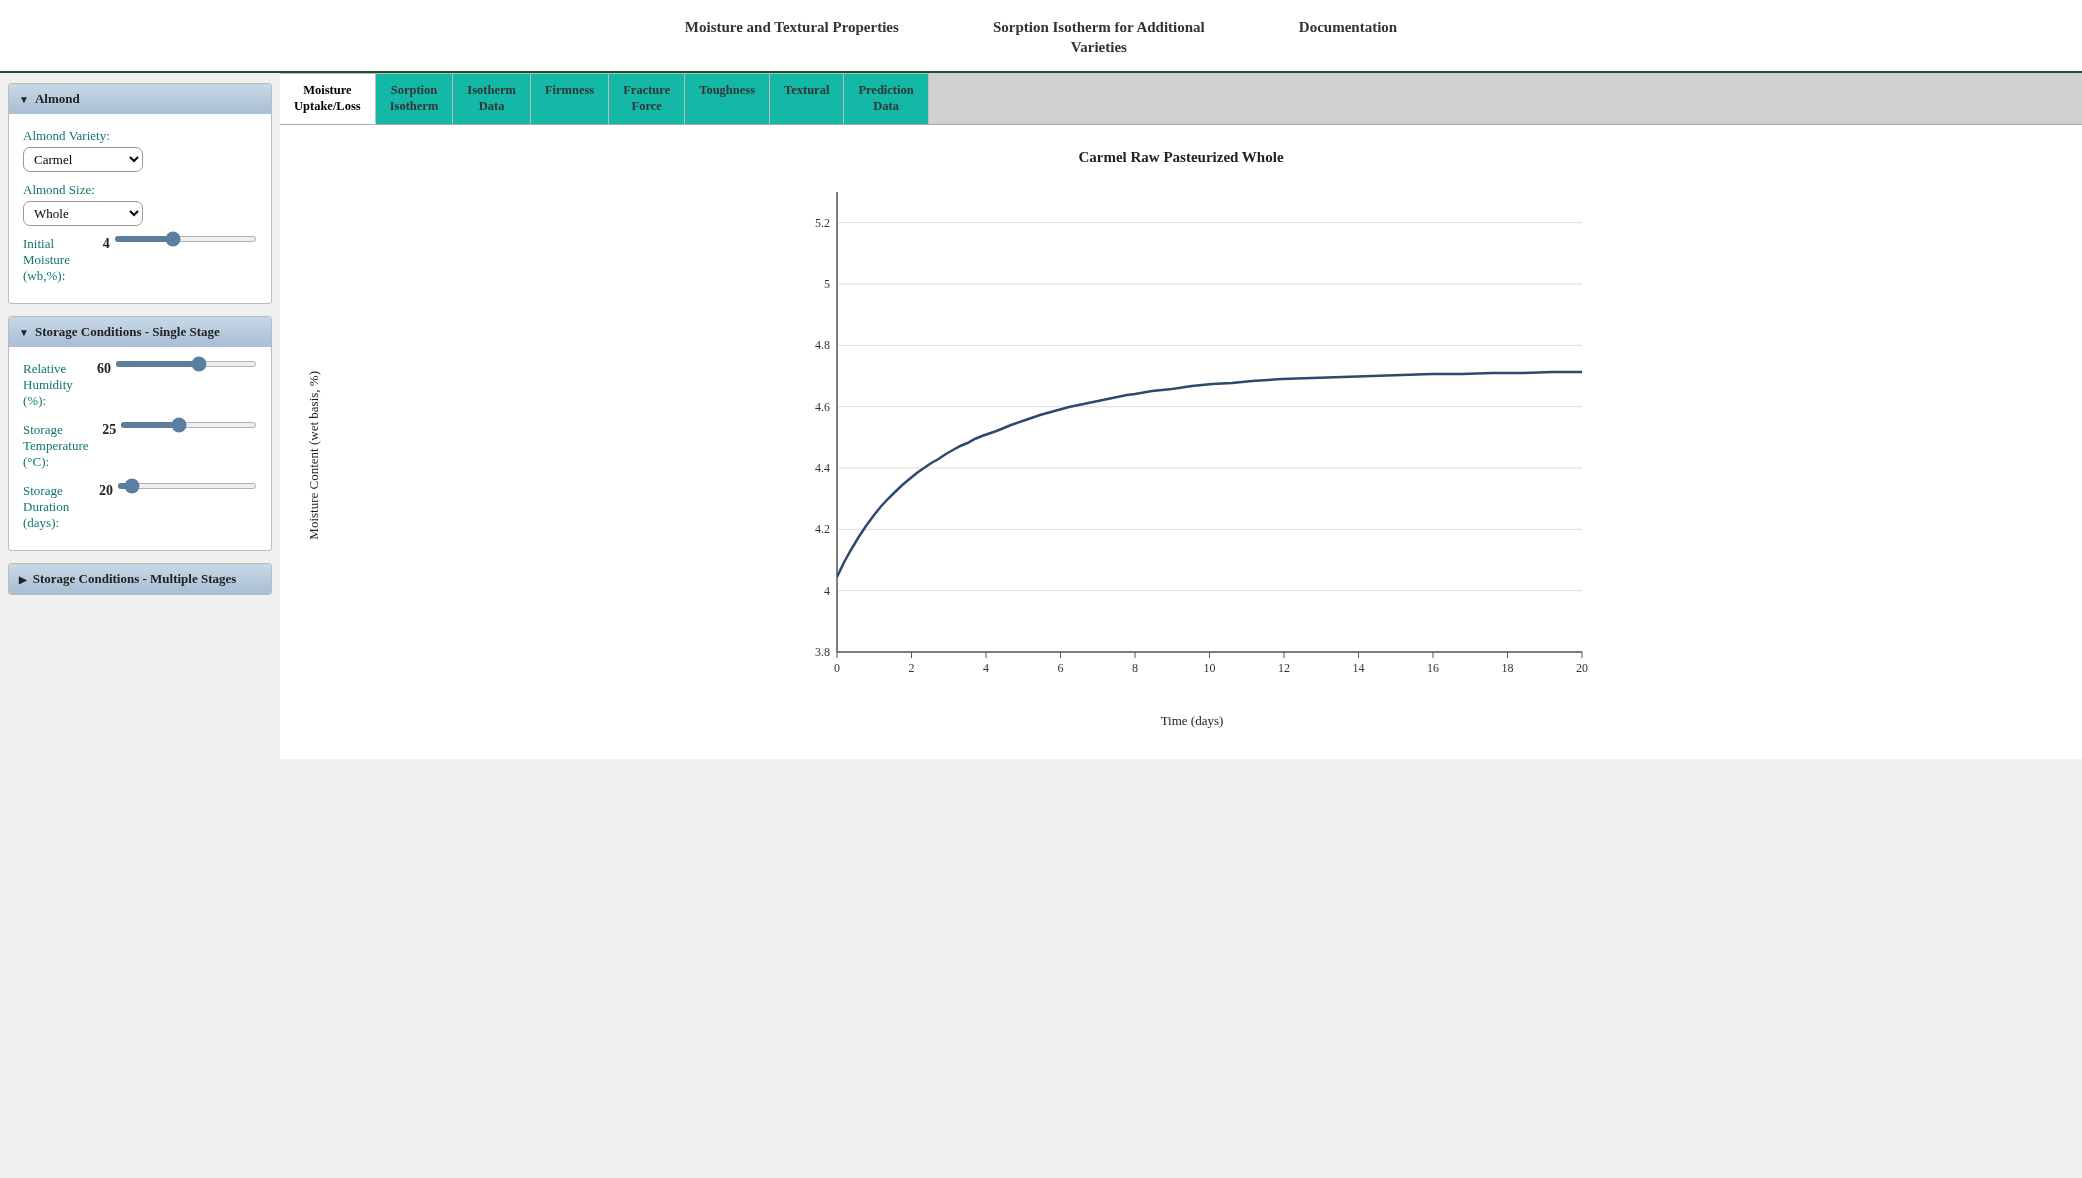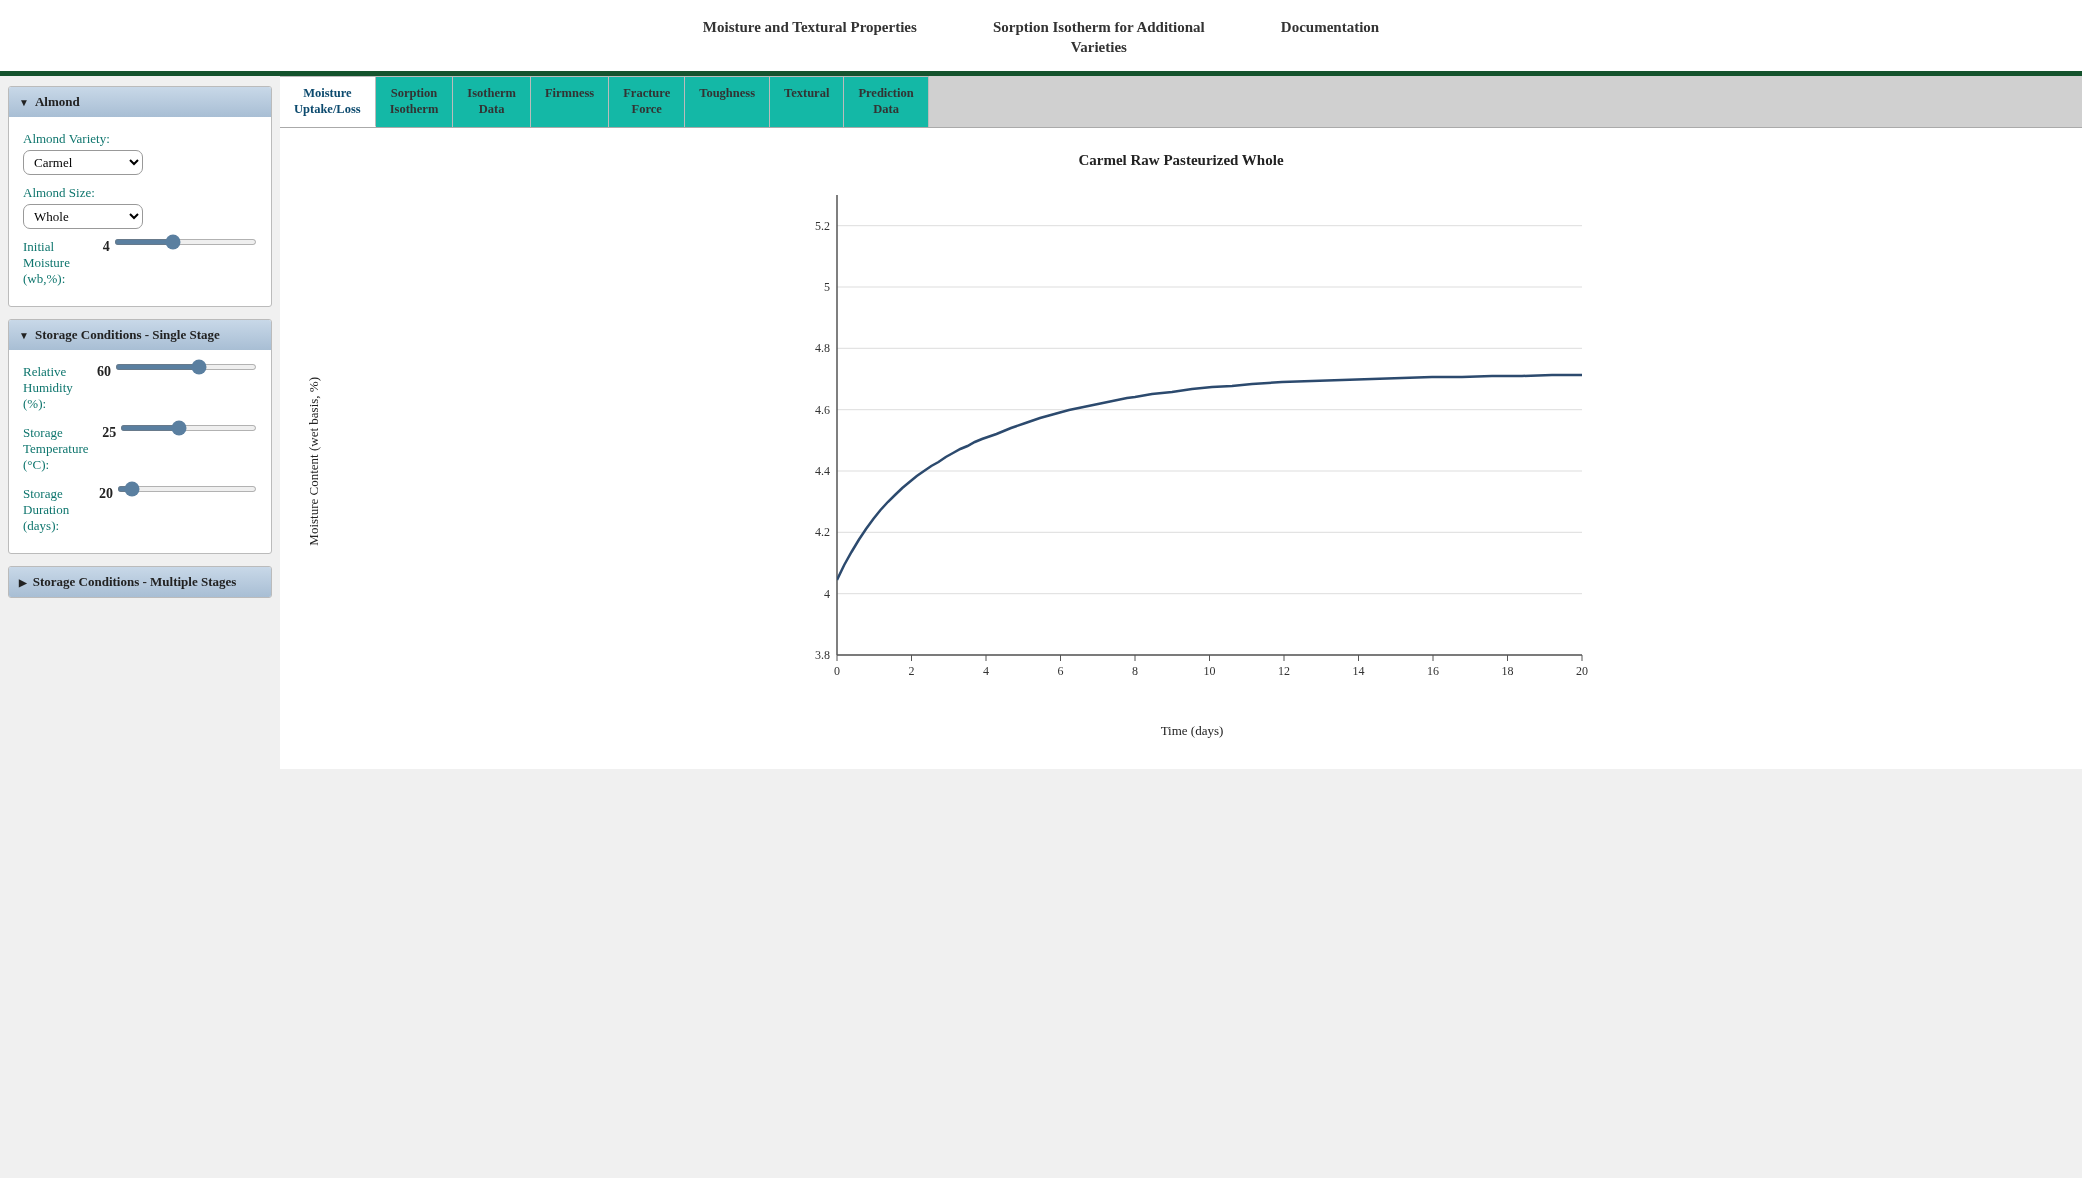--- a/index.html
+++ b/index.html
@@ -3,24 +3,24 @@
   <meta charset="utf-8">
   <style>
     * { box-sizing: border-box; margin: 0; padding: 0; }
     body { font-family: Georgia, 'Times New Roman', serif; background: #f0f0f0; font-size: 13px; color: #222; }
 
     
     .top-nav {
       background: #fff;
       text-align: center;
       padding: 18px 0 14px;
-      border-bottom: 5px solid #14532d;
+      border-bottom: 2px solid #14532d;
       display: flex;
       justify-content: center;
-      gap: 72px;
+      gap: 90px;
     }
     .top-nav-item {
       font-size: 15px;
       font-weight: bold;
       color: #333;
       cursor: pointer;
       max-width: 220px;
       text-align: center;
       line-height: 1.3;
     }
@@ -145,21 +145,21 @@
       color: #333;
       min-width: 70px;
       text-align: center;
       line-height: 1.3;
       border-top: 1px solid #bbb;
     }
 
     .tab.active {
       background: #fff;
       border-bottom: 1px solid #fff;
-      color: #0c4a6e;
+      color: #000000;
     }
 
     
     .chart-container {
       background: #fff;
       margin: 0;
       padding: 20px 20px 30px;
       flex: 1;
       min-height: 600px;
     }
@@ -195,21 +195,21 @@
       flex-direction: column;
     }
 
     .chart-svg-area {
       flex: 1;
     }
 
     .x-axis-label {
       text-align: center;
       font-size: 13px;
-      margin-top: 14px;
+      margin-top: 7px;
       color: #222;
     }
   </style>
 </head>
 <body>
 
 <div class="top-nav">
   <div class="top-nav-item">Moisture and Textural Properties</div>
   <div class="top-nav-item">Sorption Isotherm for Additional Varieties</div>
   <div class="top-nav-item">Documentation</div>

